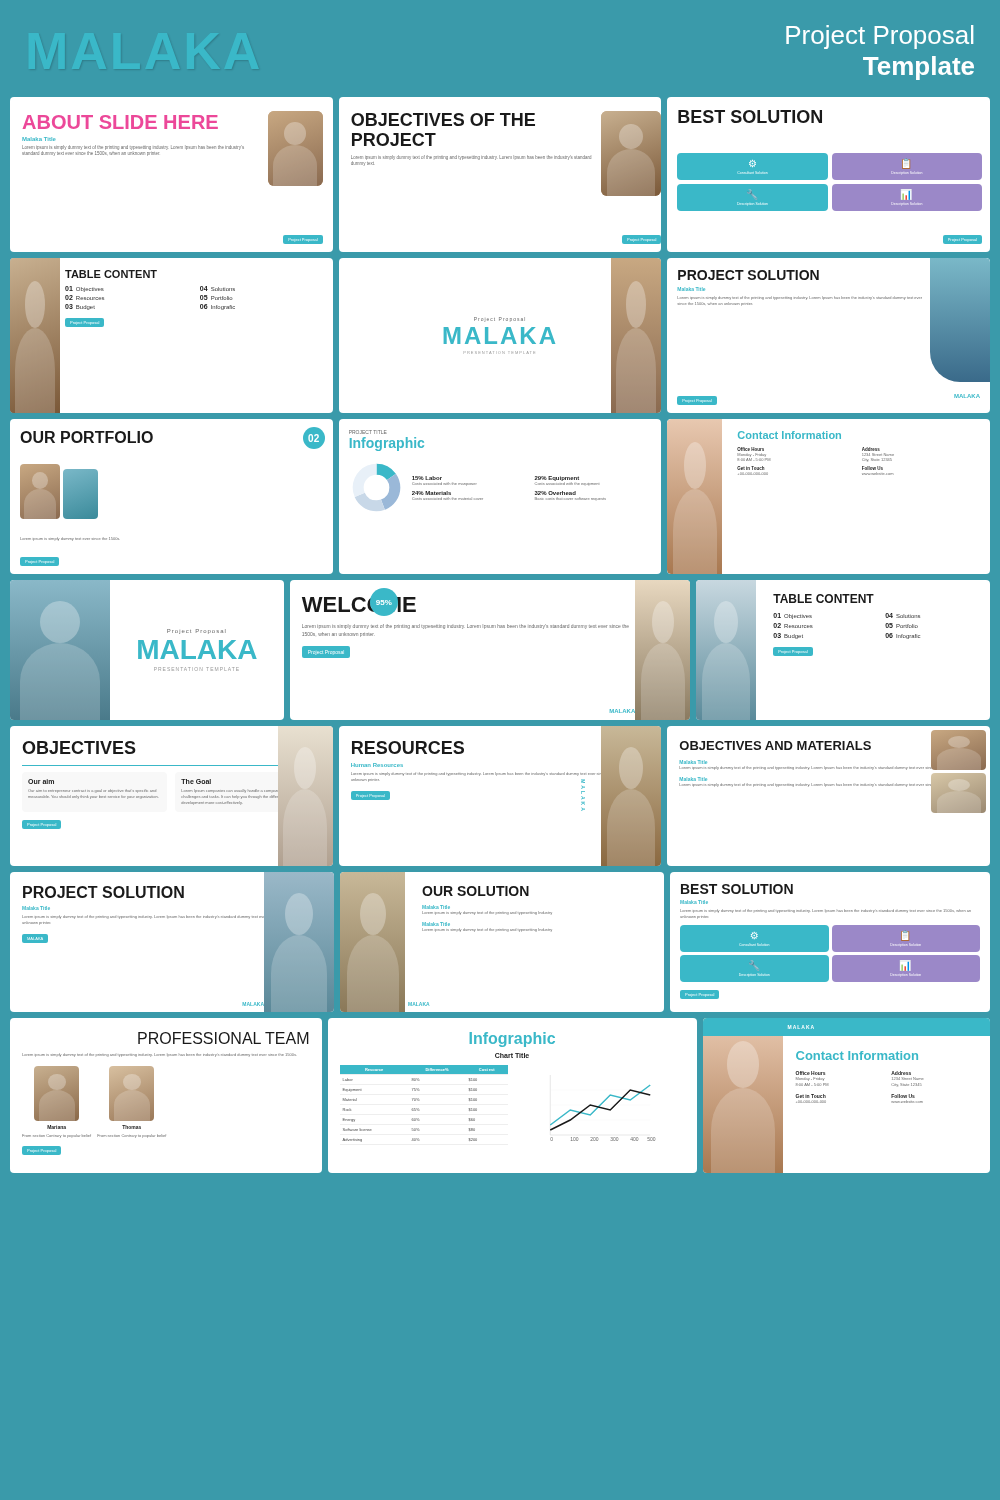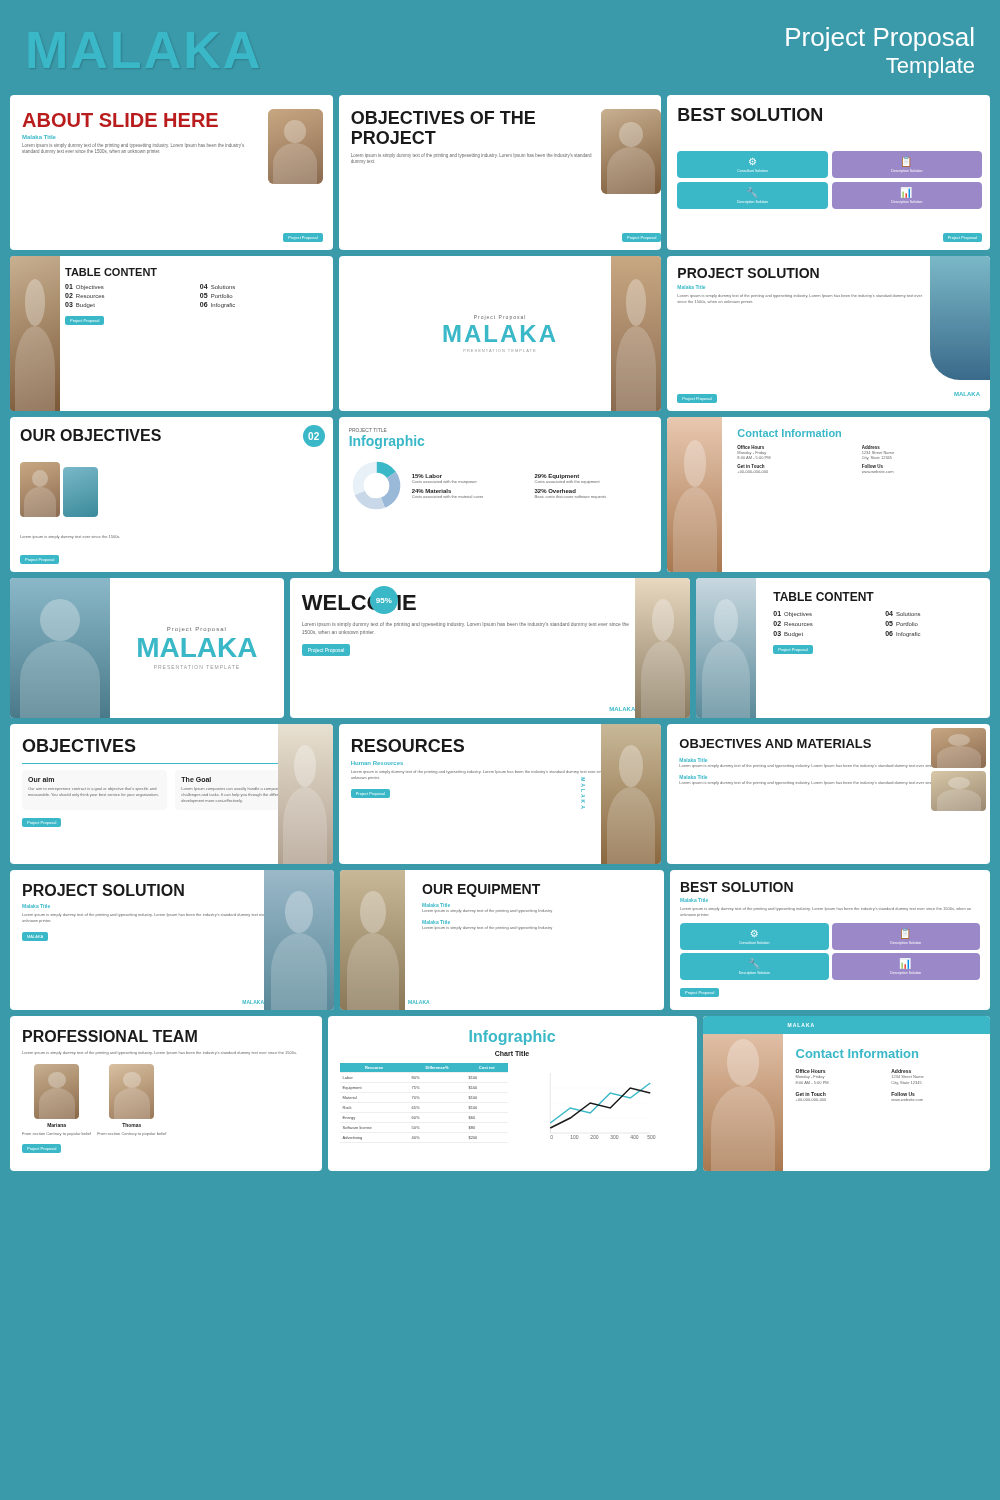--- a/index.html
+++ b/index.html
@@ -32,22 +32,22 @@
     }
     .header-title-sub {
       text-align: right;
     }
     .header-title-sub .line1 {
       font-size: 26px;
       font-weight: 300;
       color: #fff;
     }
     .header-title-sub .line2 {
-      font-size: 22px;
-      font-weight: 400;
+      font-size: 26px;
+      font-weight: 700;
       color: #fff;
     }
 
     
     .slide-grid {
       display: flex;
       gap: 6px;
       margin-bottom: 6px;
     }
     .slide-grid.three { }
@@ -73,21 +73,21 @@
       justify-content: space-between;
     }
     .about-slide .about-content {
       display: flex;
       gap: 6px;
       align-items: flex-start;
     }
     .about-slide .about-text h2 {
       font-size: 20px;
       font-weight: 900;
-      color: #b91c1c;
+      color: #ec4899;
       line-height: 1.1;
     }
     .about-slide .about-text .subtitle {
       font-size: 6px;
       color: #3ab8c8;
       margin-top: 3px;
       font-weight: 700;
     }
     .about-slide .about-text .body-text {
       font-size: 4.5px;
@@ -971,23 +971,24 @@
       flex: 1;
       min-height: 155px;
       background: #fff;
       border-radius: 4px;
       padding: 12px;
       overflow: hidden;
       position: relative;
     }
     .prof-team-slide h2 {
       font-size: 16px;
-      font-weight: 700;
+      font-weight: 400;
       color: #1a1a1a;
       line-height: 1.1;
+      text-align: right;
     }
     .prof-team-slide .body-text {
       font-size: 4px;
       color: #666;
       margin-top: 4px;
       line-height: 1.5;
     }
     .prof-team-slide .team-photos {
       display: flex;
       gap: 6px;
@@ -1300,21 +1301,21 @@
         <div class="badge" style="background:#3ab8c8;color:#fff;font-size:4px;padding:2px 5px;border-radius:2px;margin-top:auto;align-self:flex-start;">Project Proposal</div>
       </div>
     </div>
   </div>
 
   <div class="slide-grid three">
 
     <div class="slide-card">
       <div class="portfolio-slide">
         <div class="num-badge">02</div>
-        <h2>OUR OBJECTIVES</h2>
+        <h2>OUR PORTFOLIO</h2>
         <div class="photo-strip">
           <div class="p1 person-img"></div>
           <div class="p2"></div>
         </div>
         <div class="body-text">Lorem ipsum is simply dummy text ever since the 1500s.</div>
         <div class="badge">Project Proposal</div>
       </div>
     </div>
 
     <div class="slide-card">
@@ -1489,21 +1490,21 @@
       <h2>PROJECT SOLUTION</h2>
       <div class="subtitle">Malaka Title</div>
       <div class="body-text">Lorem ipsum is simply dummy text of the printing and typesetting industry. Lorem Ipsum has been the industry's standard dummy text ever since the 1500s, when an unknown printer.</div>
       <div class="badge">MALAKA</div>
     </div>
 
     <div class="our-sol-wide slide-card">
       <div class="left-photo person-img" style="position:absolute;left:0;top:0;width:65px;height:100%;"></div>
       <div class="malaka-bottom">MALAKA</div>
       <div class="sol-content">
-        <h2>OUR EQUIPMENT</h2>
+        <h2>OUR SOLUTION</h2>
         <div class="sol-item">
           <div class="si-subtitle">Malaka Title</div>
           <div class="si-body">Lorem ipsum is simply dummy text of the printing and typesetting Industry</div>
         </div>
         <div class="sol-item">
           <div class="si-subtitle">Malaka Title</div>
           <div class="si-body">Lorem ipsum is simply dummy text of the printing and typesetting Industry</div>
         </div>
       </div>
     </div>

